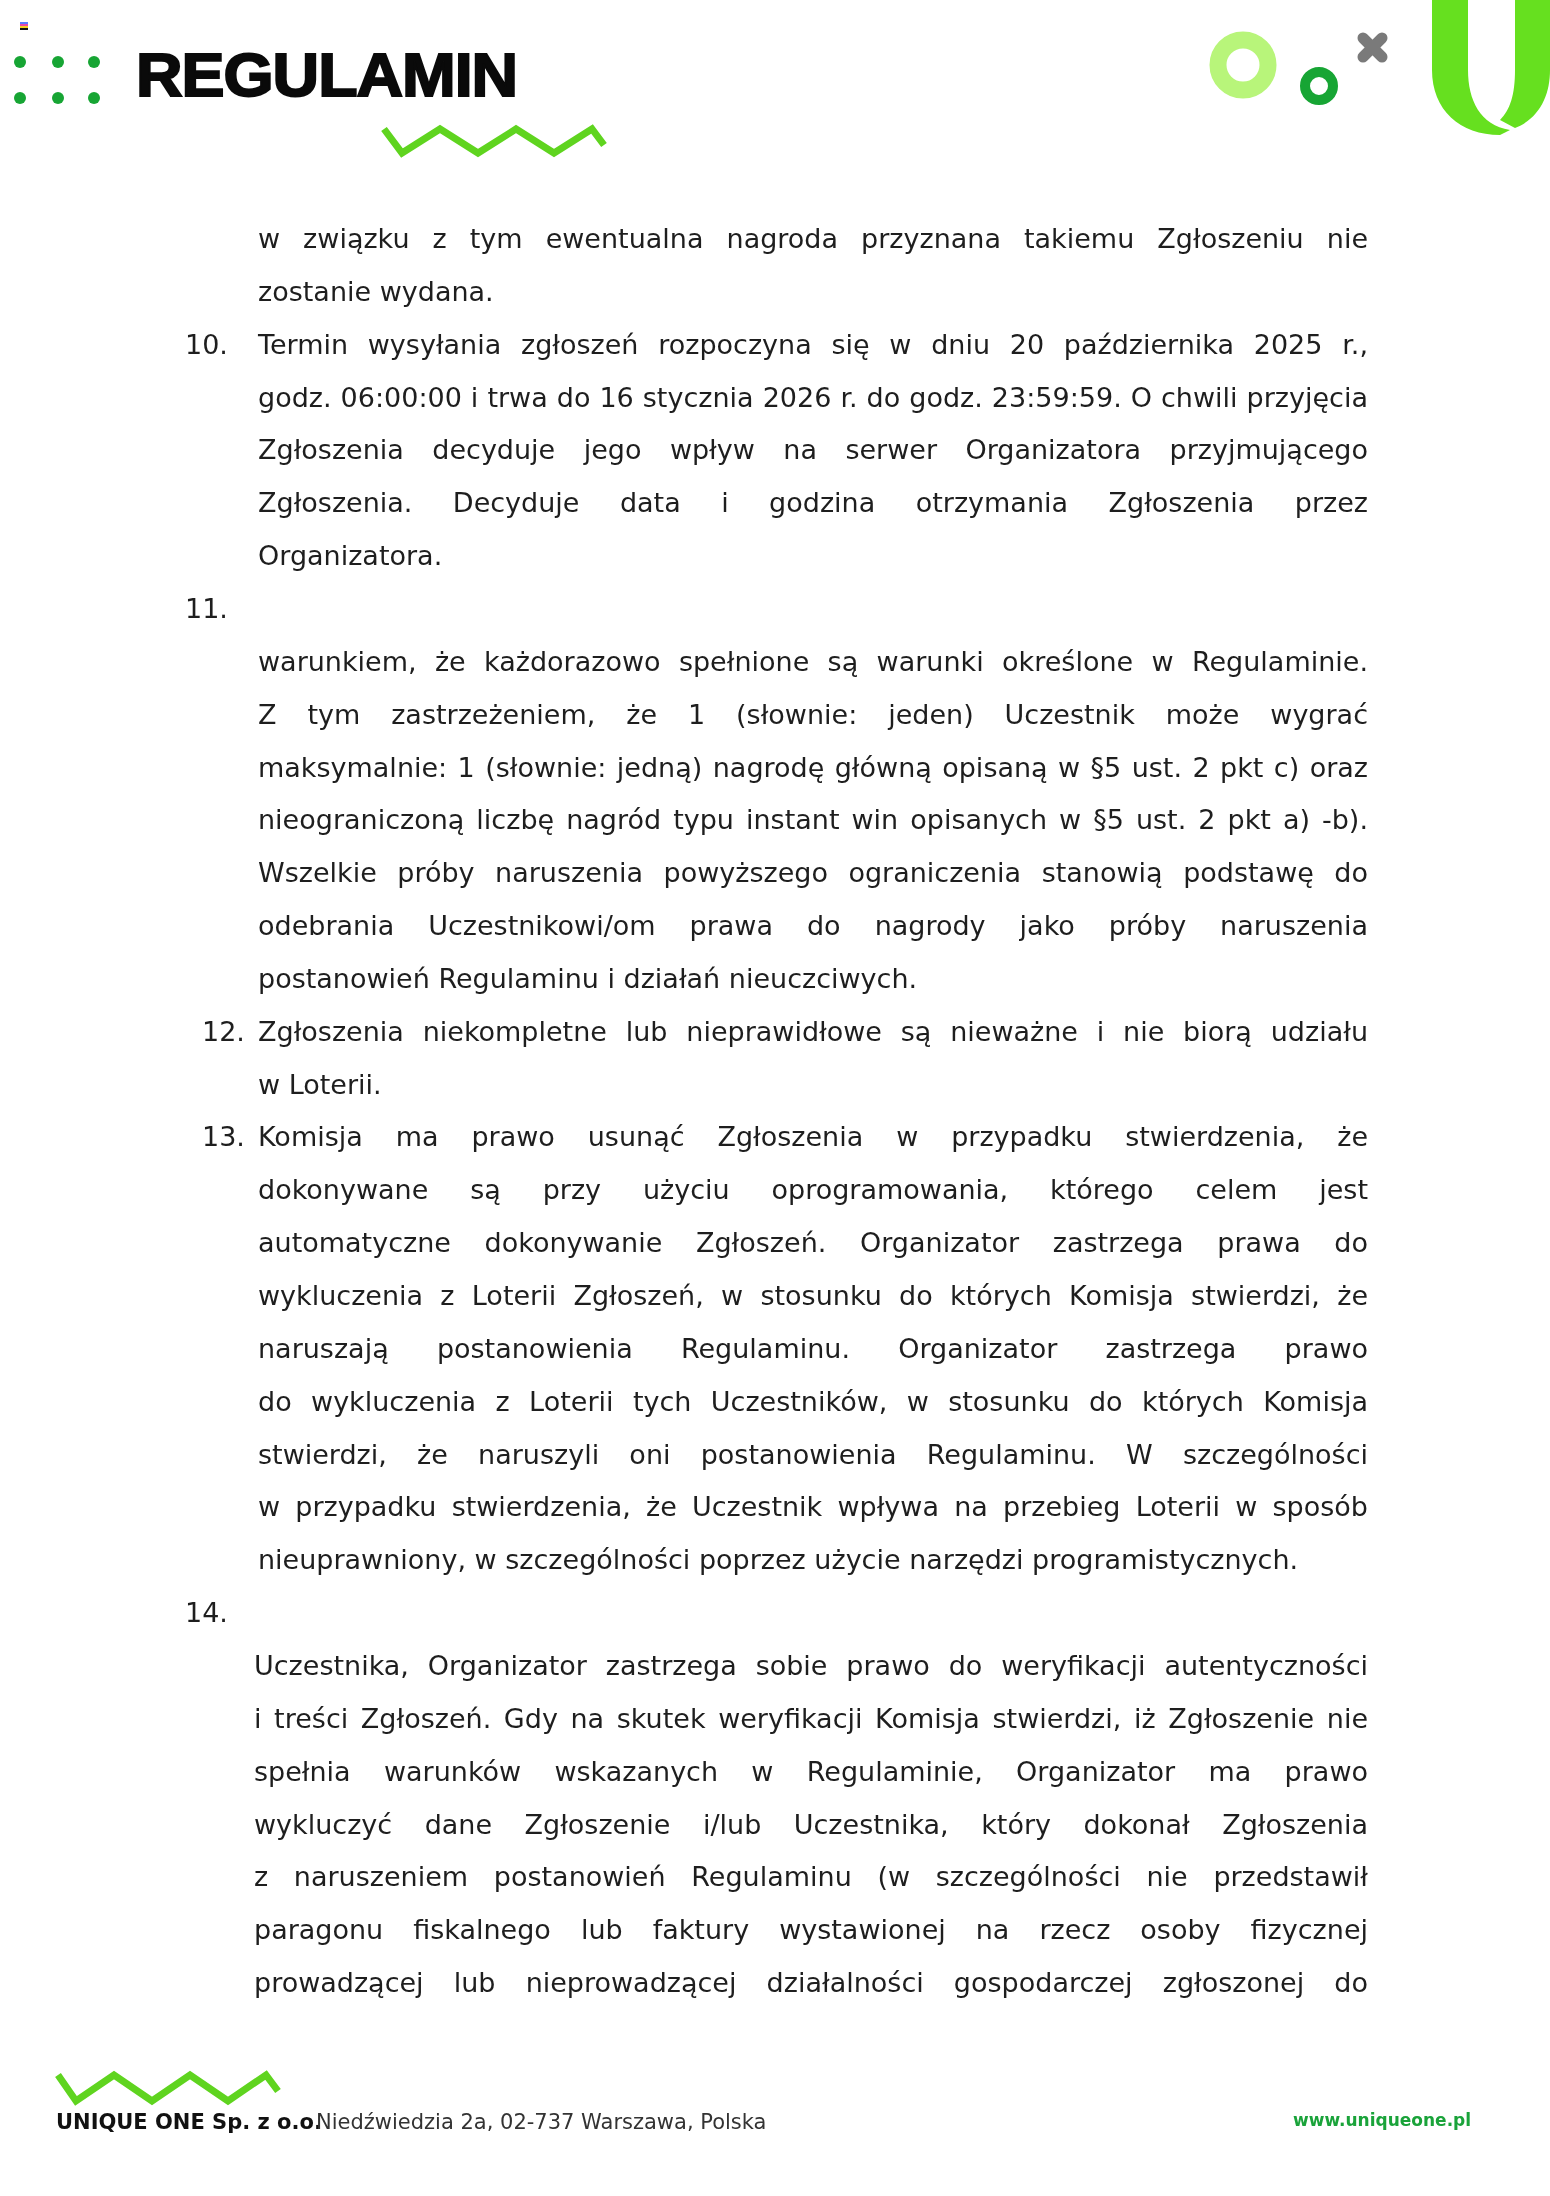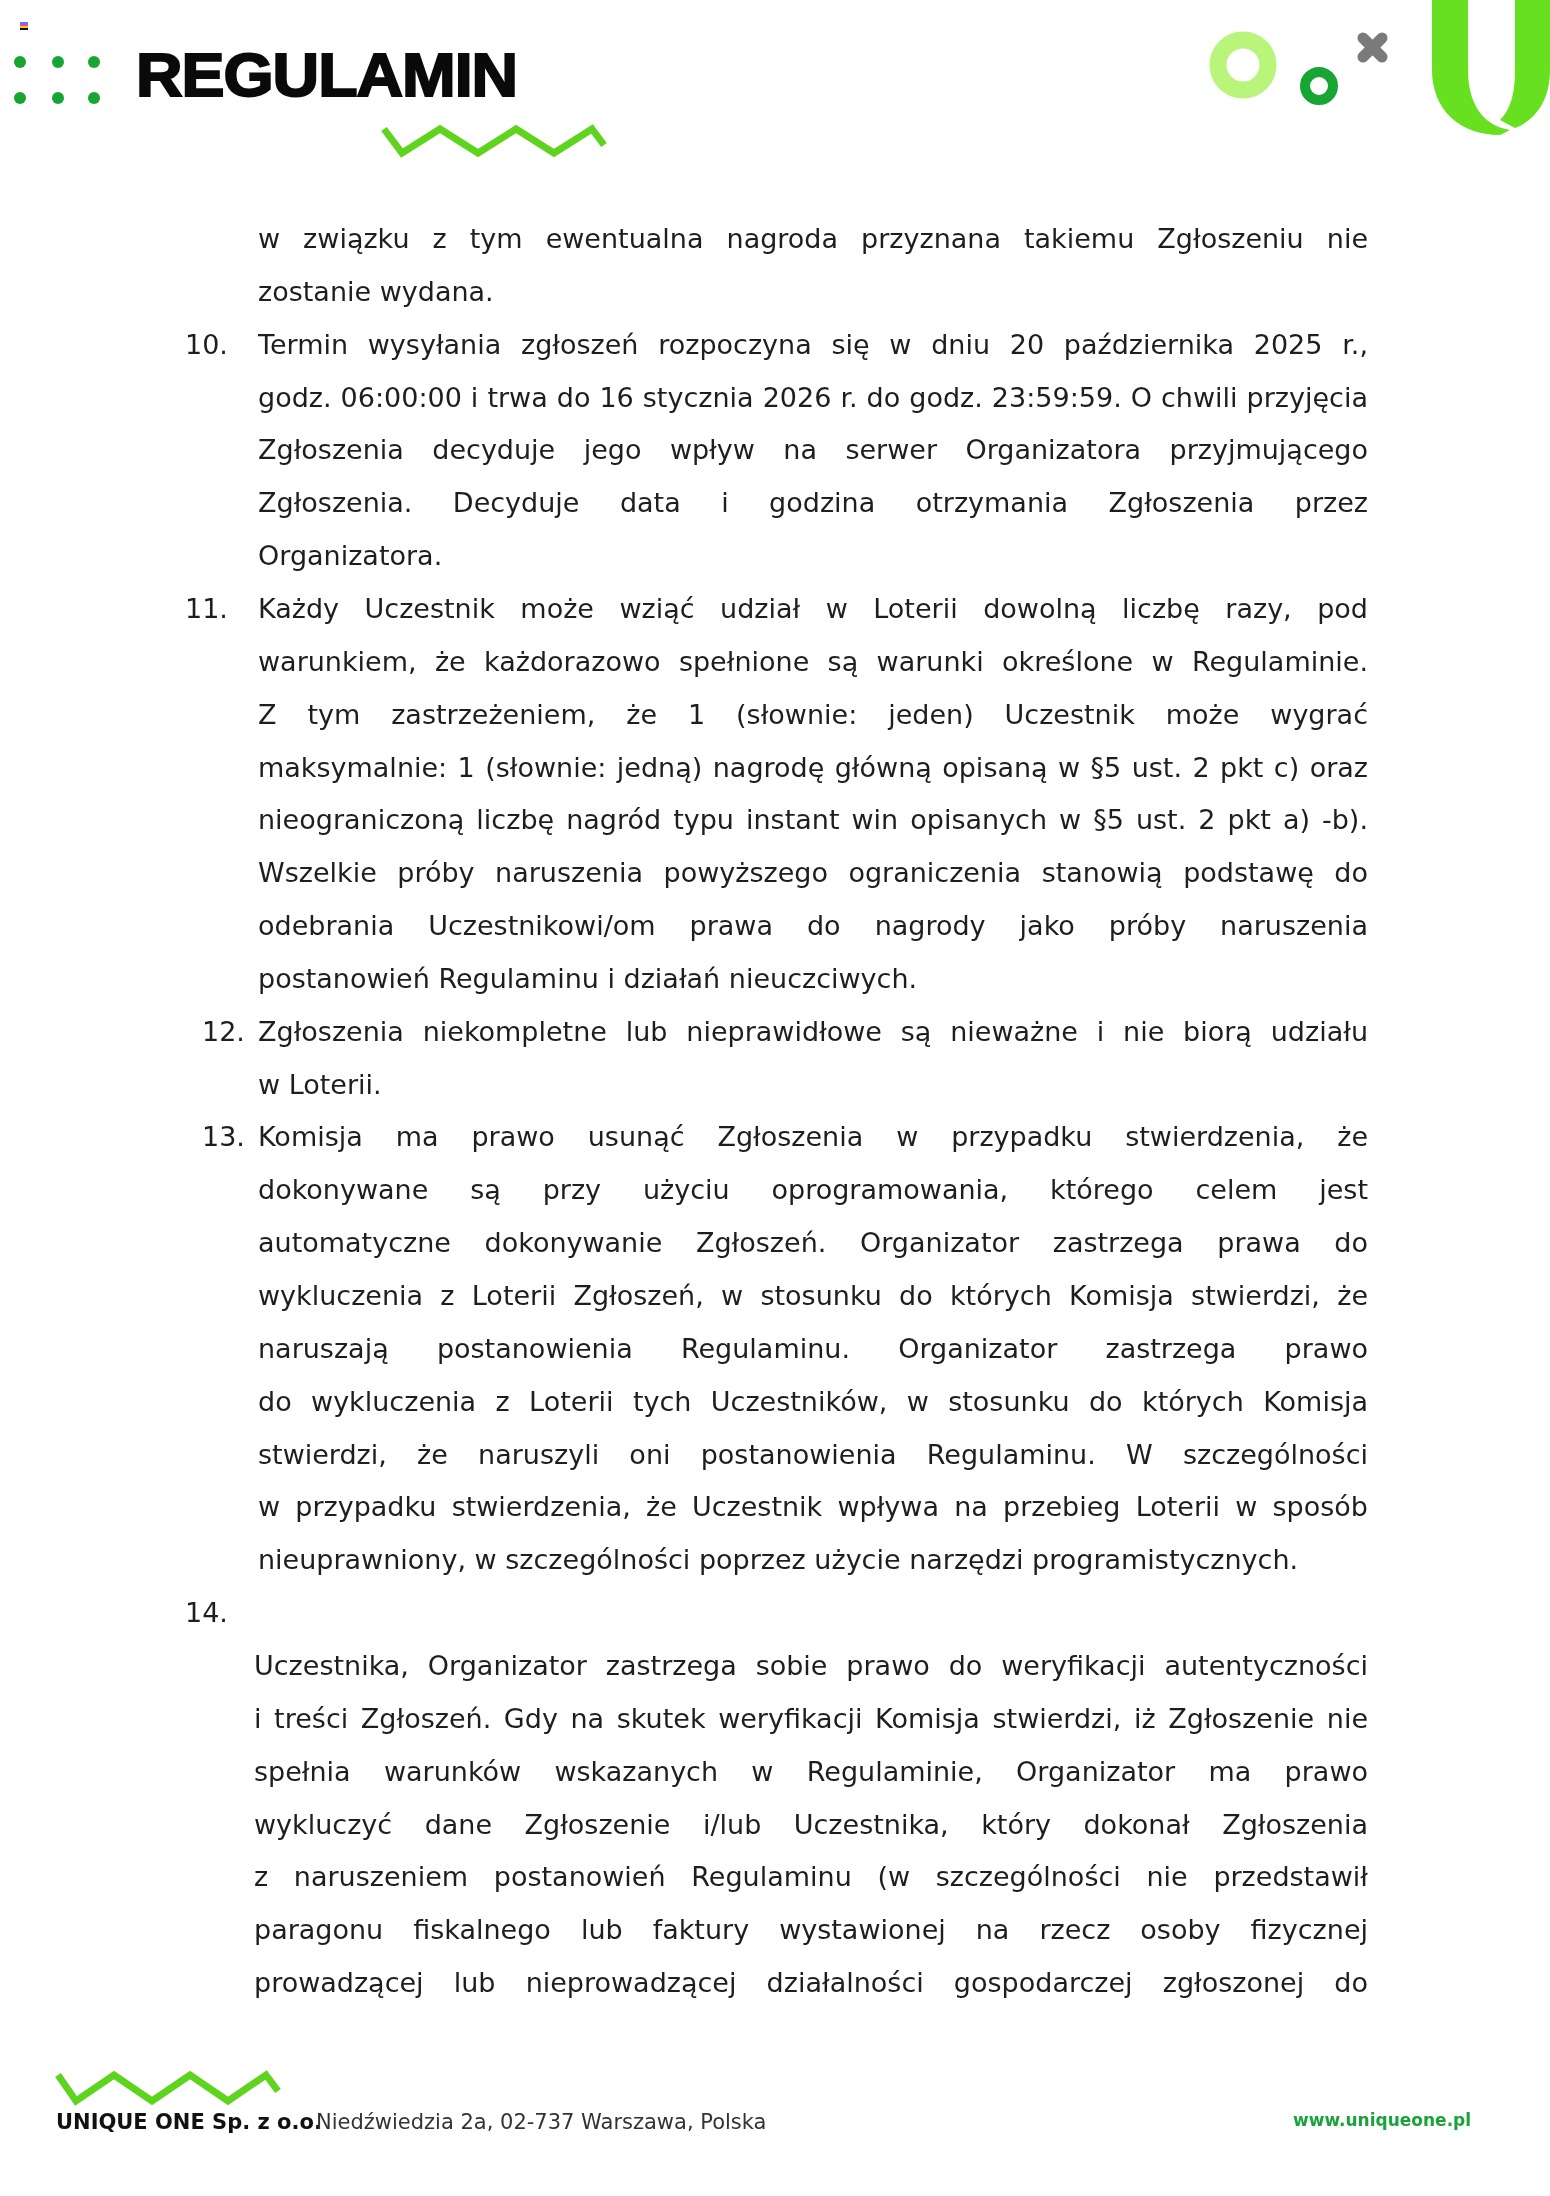--- a/index.html
+++ b/index.html
@@ -75,21 +75,20 @@
       <span class="txt">Zgłoszenia decyduje jego wpływ na serwer Organizatora przyjmującego</span>
     </div>
     <div class="line" style="top: 264.25px; left: 0px; width: 1550px;">
       <span class="txt">Zgłoszenia. Decyduje data i godzina otrzymania Zgłoszenia przez</span>
     </div>
     <div class="line" style="top: 317.1px; left: 0px; width: 1550px;">
       <span class="txt last">Organizatora.</span>
     </div>
     <div class="line" style="top: 369.95px; left: 0px; width: 1550px;">
       <span class="num" style="left: 185px;">11.</span>
-      <span class="txt">Każdy Uczestnik może wziąć udział w Loterii dowolną liczbę razy, pod</span>
     </div>
     <div class="line" style="top: 422.8px; left: 0px; width: 1550px;">
       <span class="txt">warunkiem, że każdorazowo spełnione są warunki określone w Regulaminie.</span>
     </div>
     <div class="line" style="top: 475.65px; left: 0px; width: 1550px;">
       <span class="txt">Z tym zastrzeżeniem, że 1 (słownie: jeden) Uczestnik może wygrać</span>
     </div>
     <div class="line" style="top: 528.5px; left: 0px; width: 1550px;">
       <span class="txt">maksymalnie: 1 (słownie: jedną) nagrodę główną opisaną w §5 ust. 2 pkt c) oraz</span>
     </div>

